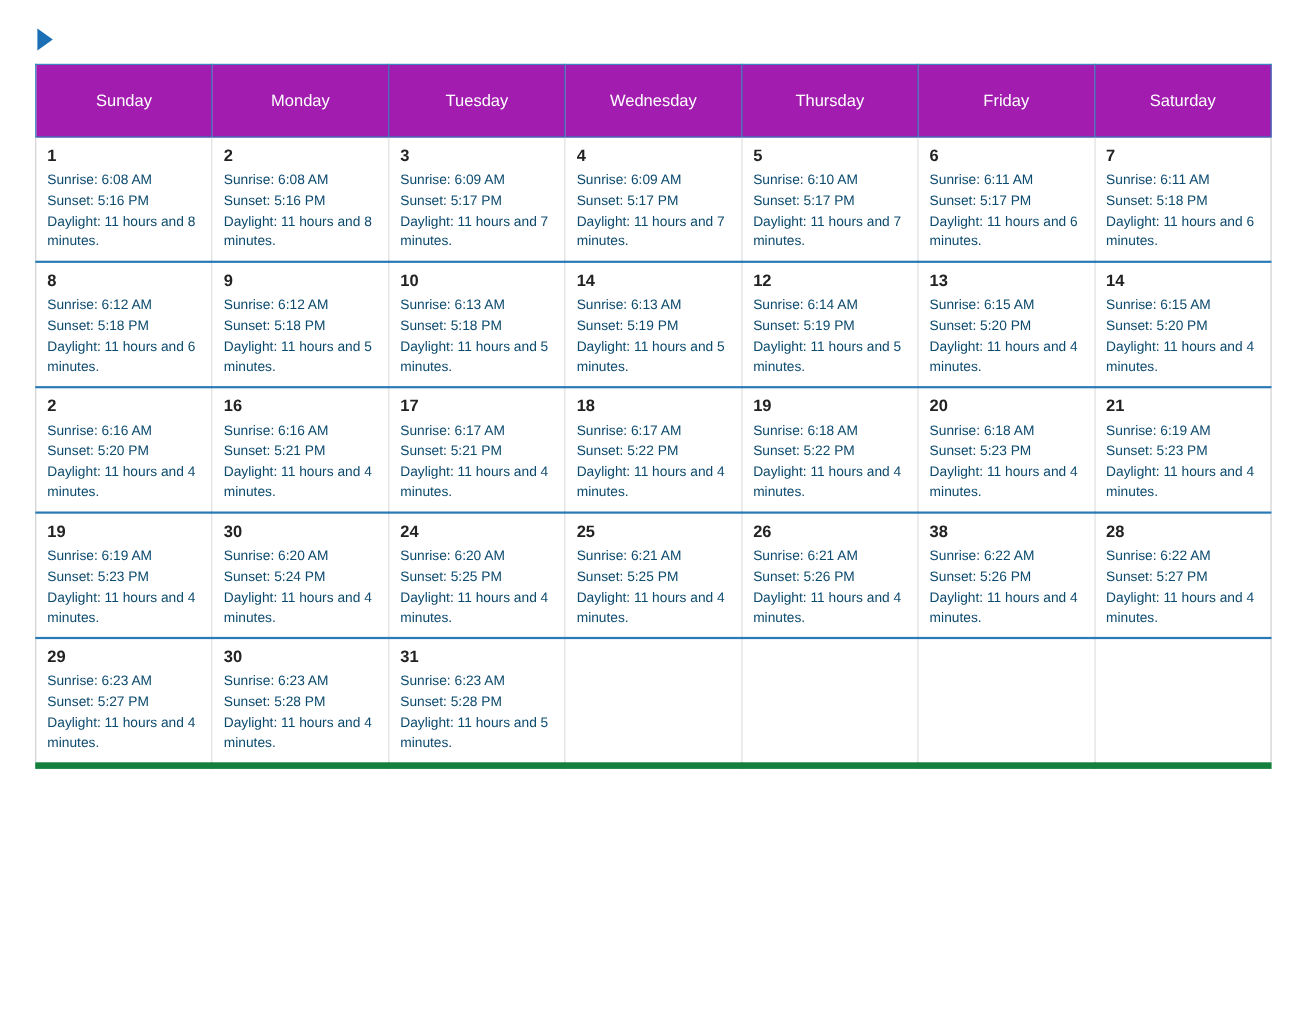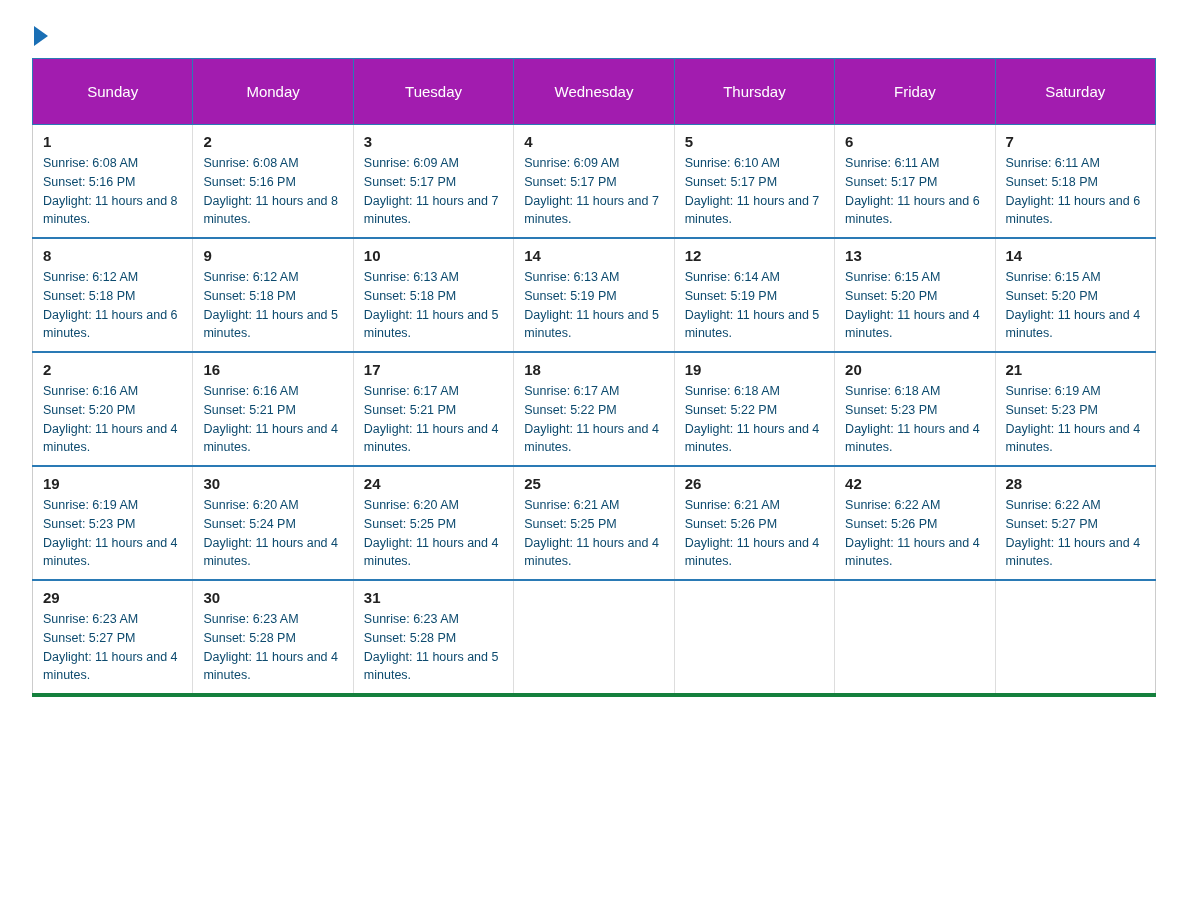--- a/index.html
+++ b/index.html
@@ -101,21 +101,21 @@
     }
     .day-info {
       font-size: 12.5px;
       line-height: 1.5;
       color: #0c4a6e;
     }
     .empty-cell {
       background: #fff;
     }
     tbody tr:last-child {
-      border-bottom: 4px solid #15803d;
+      border-bottom: 6px solid #15803d;
     }
   </style>
 </head>
 <body>
 
 <div class="header-row">
   <div class="logo-group">
     <div class="logo-line1">
       <span class="logo-text-general"></span>
       <div class="logo-triangle"></div>
@@ -350,21 +350,21 @@
       </td>
         <td>
         <span class="day-number">26</span>
         <div class="day-info">
           <div>Sunrise: 6:21 AM</div>
           <div>Sunset: 5:26 PM</div>
           <div>Daylight: 11 hours and 4 minutes.</div>
         </div>
       </td>
         <td>
-        <span class="day-number">42</span>
+        <span class="day-number">38</span>
         <div class="day-info">
           <div>Sunrise: 6:22 AM</div>
           <div>Sunset: 5:26 PM</div>
           <div>Daylight: 11 hours and 4 minutes.</div>
         </div>
       </td>
         <td>
         <span class="day-number">28</span>
         <div class="day-info">
           <div>Sunrise: 6:22 AM</div>

